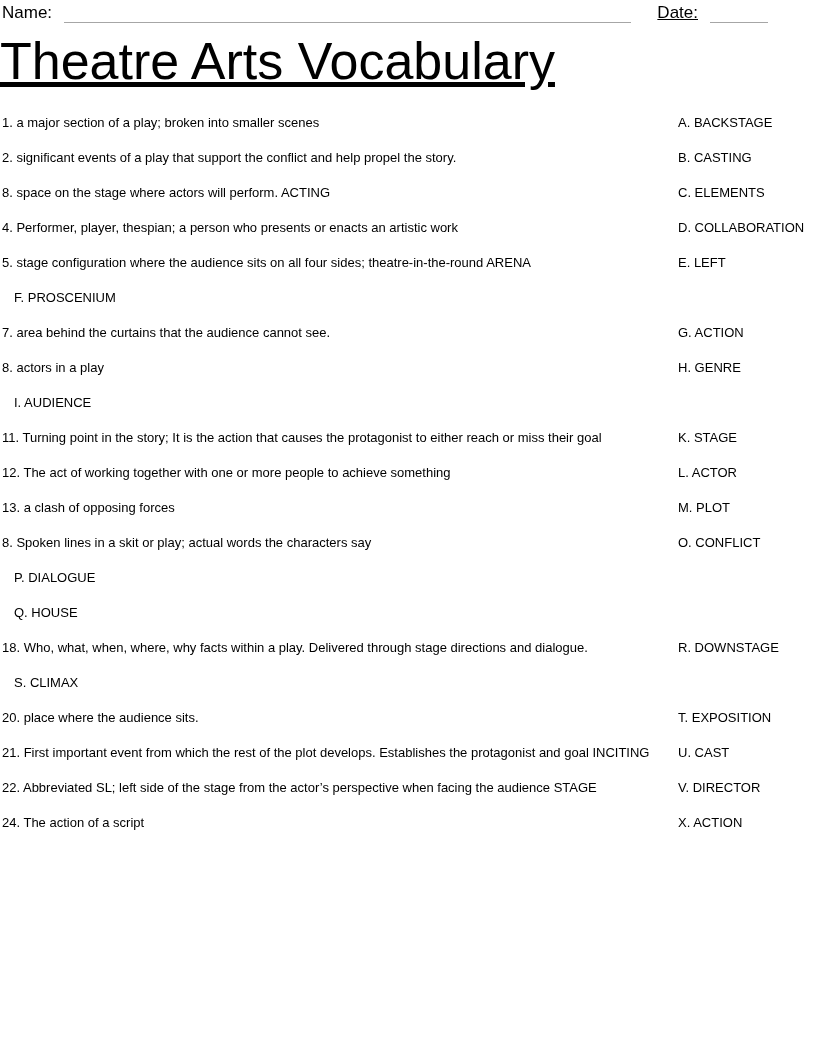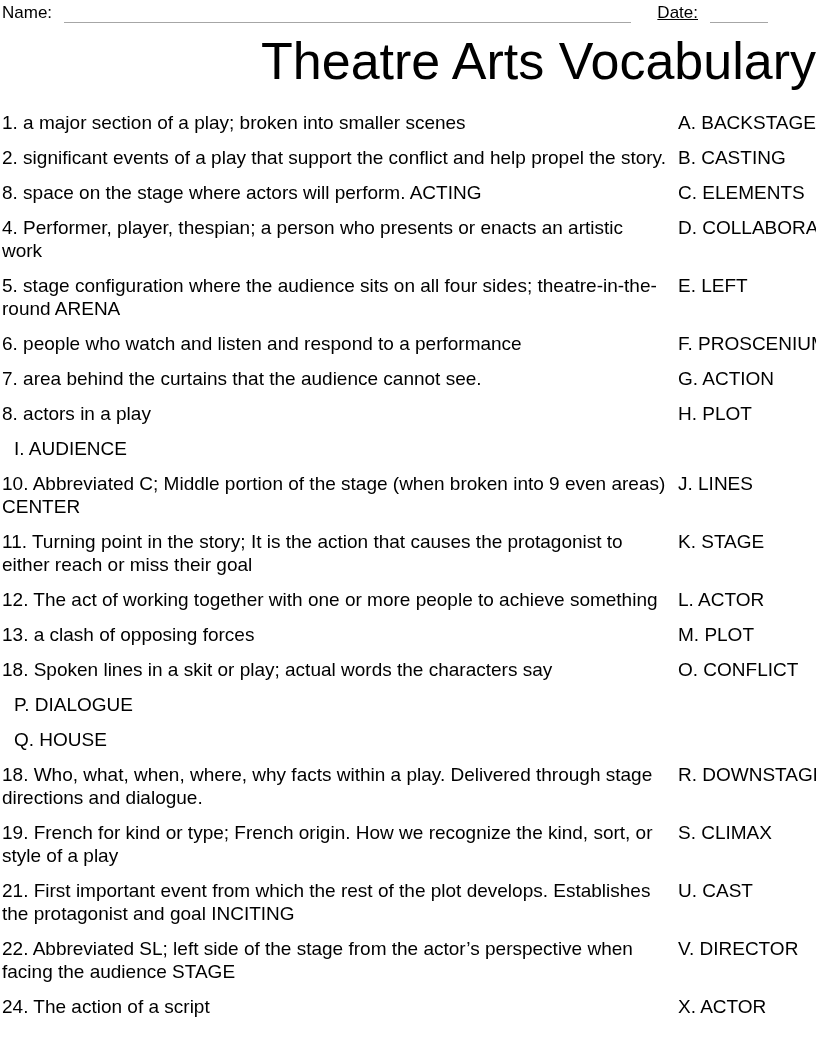--- a/index.html
+++ b/index.html
@@ -30,38 +30,39 @@
   .uline {
     border-bottom: 1px solid #a6a6a6;
     height: 15px;
     flex: none;
   }
   .uline.long { flex: 1 1 auto; margin-left: 12px; }
   .uline.short { width: 58px; margin-left: 12px; }
   .date-label { margin-left: 26px; text-decoration: underline; }
   
   .title {
-    text-align: right;
+    text-align: left;
     font-size: 52px;
     line-height: 60px;
     margin-top: 8px;
     font-weight: 400;
     letter-spacing: 0px;
     white-space: nowrap;
+    text-decoration: underline;
   }
   
   .list {
     margin-top: 20px;
     padding-left: 2px;
   }
   .row {
     display: flex;
     align-items: flex-start;
     margin-bottom: 12px;
-    font-size: 19px;
+    font-size: 13px;
     line-height: 23px;
   }
   .def-cell {
     width: 664px;
     flex: none;
   }
   .ans-cell {
     flex: none;
     padding-left: 12px;
     white-space: nowrap;
@@ -101,93 +102,91 @@
       <div class="def-cell">4. Performer, player, thespian; a person who presents or enacts an artistic work</div>
       <div class="ans-cell">D. COLLABORATION</div>
     </div>
 
     <div class="row">
       <div class="def-cell">5. stage configuration where the audience sits on all four sides; theatre-in-the-round ARENA</div>
       <div class="ans-cell">E. LEFT</div>
     </div>
 
     <div class="row">
-      <div class="def-cell">6. people who watch and listen and respond to a performance</div>
       <div class="ans-cell">F. PROSCENIUM</div>
     </div>
 
     <div class="row">
       <div class="def-cell">7. area behind the curtains that the audience cannot see.</div>
       <div class="ans-cell">G. ACTION</div>
     </div>
 
     <div class="row">
       <div class="def-cell">8. actors in a play</div>
-      <div class="ans-cell">H. PLOT</div>
+      <div class="ans-cell">H. GENRE</div>
     </div>
 
     <div class="row">
       <div class="ans-cell">I. AUDIENCE</div>
     </div>
 
-    <div class="row">
-      <div class="def-cell">10. Abbreviated C; Middle portion of the stage (when broken into 9 even areas) CENTER</div>
-      <div class="ans-cell">J. LINES</div>
-    </div>
 
     <div class="row">
       <div class="def-cell">11. Turning point in the story; It is the action that causes the protagonist to either reach or miss their goal</div>
       <div class="ans-cell">K. STAGE</div>
     </div>
 
     <div class="row">
       <div class="def-cell">12. The act of working together with one or more people to achieve something</div>
       <div class="ans-cell">L. ACTOR</div>
     </div>
 
     <div class="row">
       <div class="def-cell">13. a clash of opposing forces</div>
       <div class="ans-cell">M. PLOT</div>
     </div>
 
 
     <div class="row">
-      <div class="def-cell">18. Spoken lines in a skit or play; actual words the characters say</div>
+      <div class="def-cell">8. Spoken lines in a skit or play; actual words the characters say</div>
       <div class="ans-cell">O. CONFLICT</div>
     </div>
 
     <div class="row">
       <div class="ans-cell">P. DIALOGUE</div>
     </div>
 
     <div class="row">
       <div class="ans-cell">Q. HOUSE</div>
     </div>
 
     <div class="row">
       <div class="def-cell">18. Who, what, when, where, why facts within a play. Delivered through stage directions and dialogue.</div>
       <div class="ans-cell">R. DOWNSTAGE</div>
     </div>
 
     <div class="row">
-      <div class="def-cell">19. French for kind or type; French origin. How we recognize the kind, sort, or style of a play</div>
       <div class="ans-cell">S. CLIMAX</div>
     </div>
 
+    <div class="row">
+      <div class="def-cell">20. place where the audience sits.</div>
+      <div class="ans-cell">T. EXPOSITION</div>
+    </div>
 
     <div class="row">
       <div class="def-cell">21. First important event from which the rest of the plot develops. Establishes the protagonist and goal INCITING</div>
       <div class="ans-cell">U. CAST</div>
     </div>
 
     <div class="row">
       <div class="def-cell">22. Abbreviated SL; left side of the stage from the actor’s perspective when facing the audience STAGE</div>
       <div class="ans-cell">V. DIRECTOR</div>
     </div>
 
 
     <div class="row">
       <div class="def-cell">24. The action of a script</div>
-      <div class="ans-cell">X. ACTOR</div>
+      <div class="ans-cell">X. ACTION</div>
     </div>
   </div>
 
 </div>
 
 </body></html>

